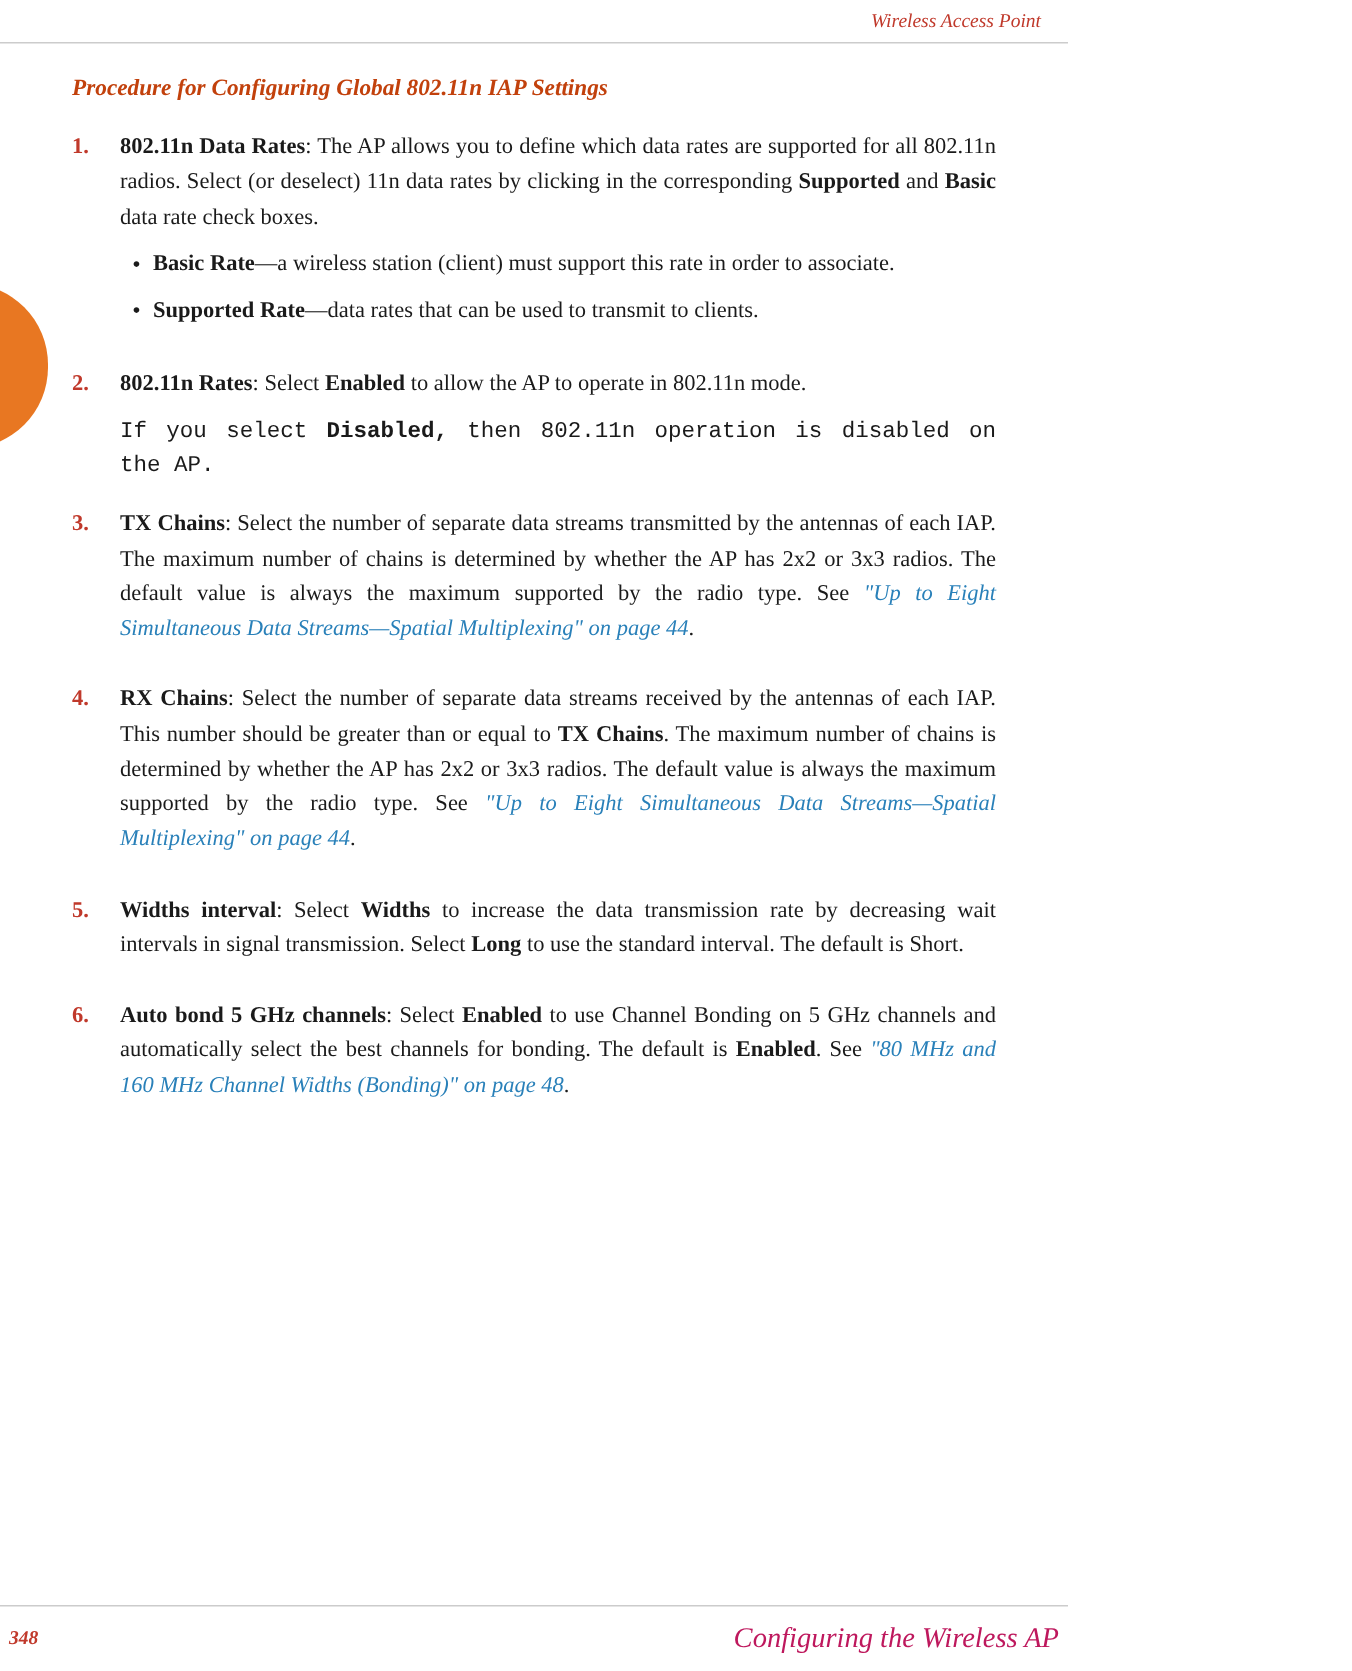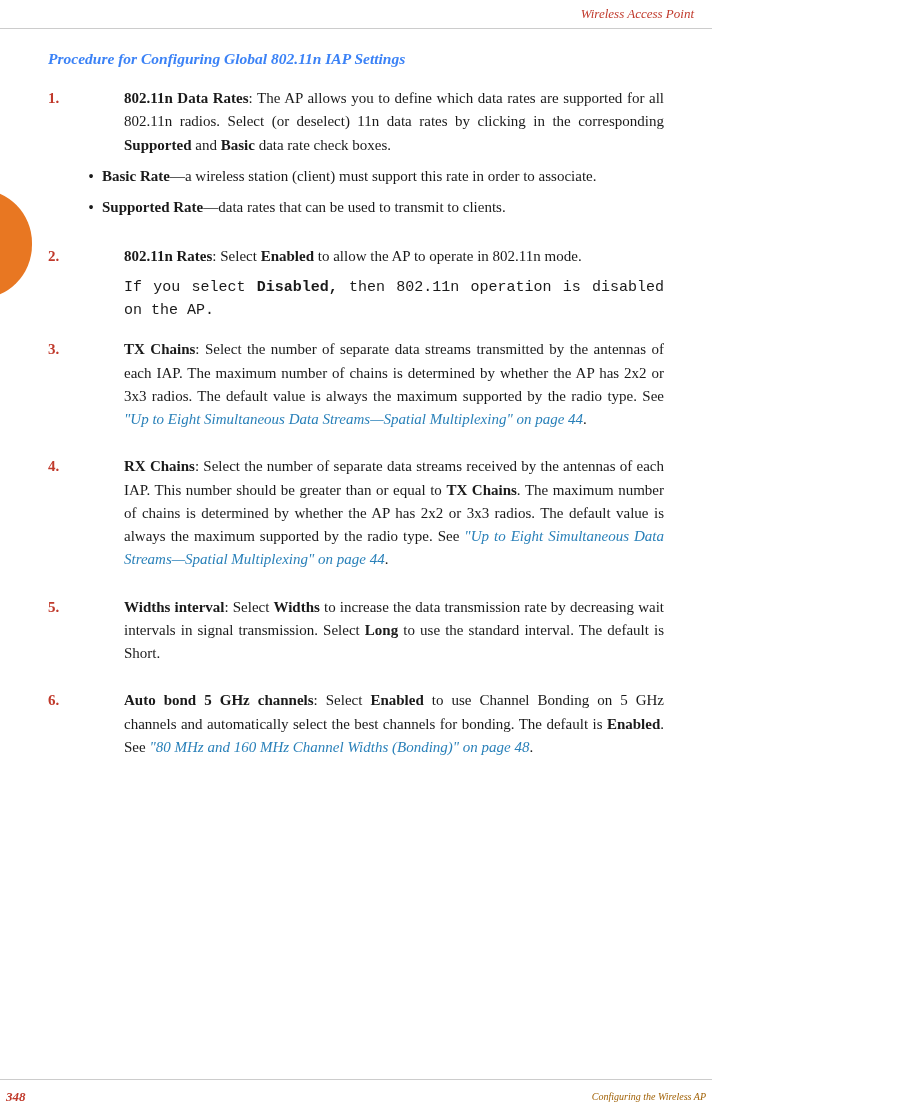--- a/index.html
+++ b/index.html
@@ -61,21 +61,21 @@
       background: #e87722;
       border-radius: 0 60px 60px 0;
       z-index: 0;
     }
 
     .procedure-title {
       font-size: 15.5px;
       font-weight: bold;
       font-style: italic;
       margin-bottom: 16px;
-      color: #3b82f6;
+      color: #c2410c;
     }
 
     .numbered-list {
       list-style: none;
       padding: 0;
       margin: 0;
     }
 
     .numbered-item {
       display: flex;
@@ -92,21 +92,20 @@
       flex-shrink: 0;
     }
 
     .item-content {
       flex: 1;
     }
 
     .item-content p {
       margin-bottom: 8px;
       text-align: justify;
-      margin-left: 44px;
     }
 
     .item-content .extra-para {
       margin-top: 8px;
       margin-bottom: 0;
       font-family: Liberation Mono, monospace;
     }
 
     b, strong {
       font-weight: bold;
@@ -154,23 +153,23 @@
     }
 
     .footer-page {
       font-size: 13px;
       font-weight: bold;
       color: #c0392b;
       font-style: italic;
     }
 
     .footer-section {
-      font-size: 10px;
-      font-style: italic;
-      color: #a16207;
+      font-size: 19px;
+      font-style: italic;
+      color: #be185d;
     }
   </style>
 </head>
 <body>
 
 <div class="page-container">
 
   <div class="header-bar">
     <span class="header-title">Wireless Access Point</span>
   </div>

